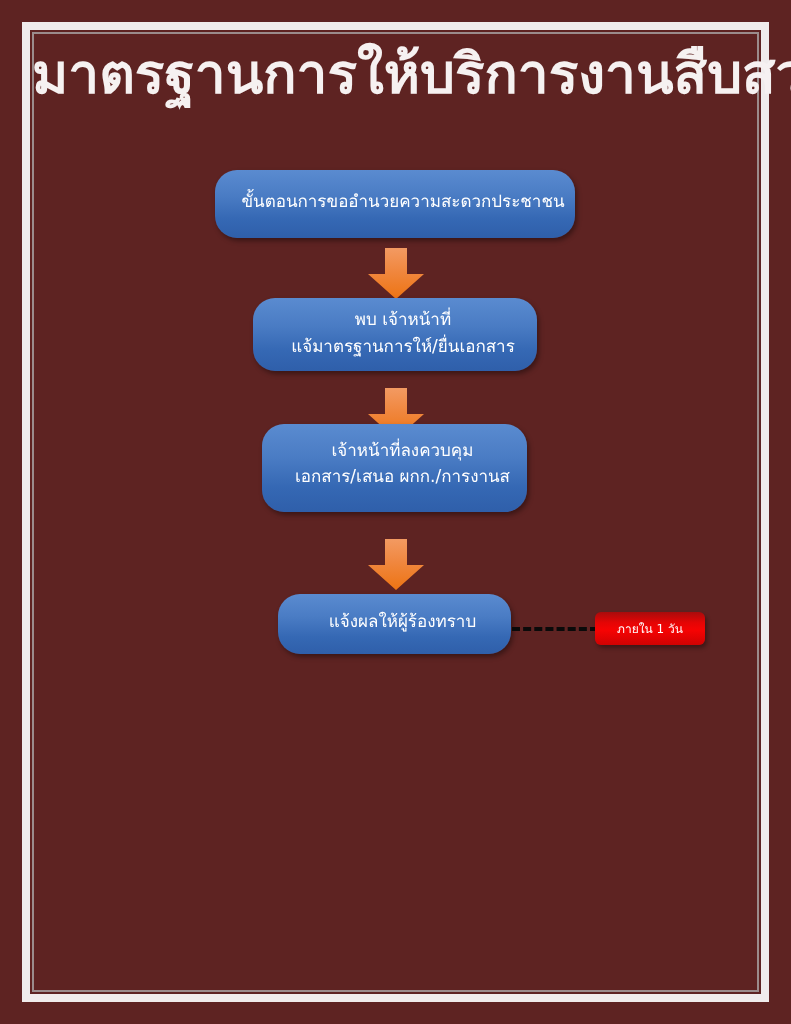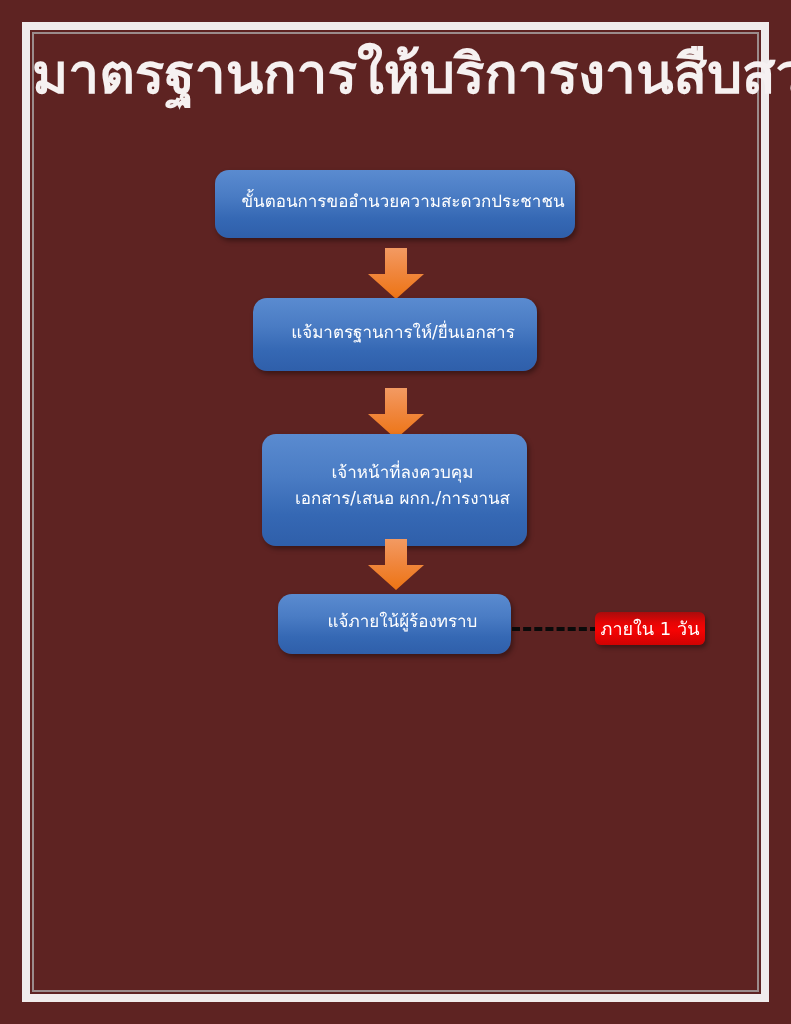--- a/index.html
+++ b/index.html
@@ -53,38 +53,38 @@
     font-weight: bold;
     line-height: 1.12;
     letter-spacing: 0px;
     white-space: nowrap;
   }
 
   
   .node {
     position: absolute;
     box-sizing: border-box;
-    border-radius: 14px;
+    border-radius: 22px;
     background: linear-gradient(180deg, #5a8bd0 0%, #4a7cc4 38%, #3568b4 72%, #2f5faa 100%);
     box-shadow: 2px 3px 5px rgba(0,0,0,0.38);
     color: #ffffff;
     display: flex;
     flex-direction: column;
     align-items: center;
     justify-content: center;
     text-align: center;
     font-size: 17px;
     line-height: 1.55;
     padding-left: 16px;
   }
   .node .line { display: block; white-space: nowrap; }
 
   #node-1 { left: 215px; top: 170px; width: 360px; height: 68px; }
   #node-2 { left: 253px; top: 298px; width: 284px; height: 73px; }
-  #node-3 { left: 262px; top: 434px; width: 265px; height: 112px; }
+  #node-3 { left: 262px; top: 424px; width: 265px; height: 88px; }
   #node-4 { left: 278px; top: 594px; width: 233px; height: 60px; }
 
   
   #node-1 .inner { transform: translateY(-3px); }
   #node-2 .inner { transform: translateY(-2px); }
   #node-3 .inner { transform: translateY(-5px); }
   #node-4 .inner { transform: translateY(-3px); }
 
   
   .arrow {
@@ -114,21 +114,21 @@
     width: 110px;
     height: 33px;
     box-sizing: border-box;
     border-radius: 6px;
     background: linear-gradient(180deg, #a80c0c 0%, #e40505 32%, #f60303 55%, #cf0202 100%);
     box-shadow: 2px 3px 4px rgba(0,0,0,0.35);
     color: #ffffff;
     display: flex;
     align-items: center;
     justify-content: center;
-    font-size: 18px;
+    font-size: 12px;
     white-space: nowrap;
   }
 </style>
 </head>
 <body>
 
 <div id="poster">
 
   <div class="frame-outer"></div>
   <div class="frame-inner"></div>
@@ -149,20 +149,21 @@
           <stop offset="45%" stop-color="#f0873f"></stop>
           <stop offset="100%" stop-color="#ed7413"></stop>
         </linearGradient>
       </defs>
       <polygon points="18,0 40,0 40,26 57,26 29,51 1,26 18,26" fill="url(#arrGrad1)"></polygon>
     </svg>
   </div>
 
   <div class="node" id="node-2">
     <div class="inner">
+      <span class="line">พบ เจ้าหน้าที่</span>
       <span class="line">แจ้มาตรฐานการให์/ยื่นเอกสาร</span>
     </div>
   </div>
 
   <div class="arrow" id="arrow-2">
     <svg viewBox="0 0 58 52" width="58" height="52" aria-hidden="true">
       <defs>
         <linearGradient id="arrGrad2" x1="0" y1="0" x2="0" y2="1">
           <stop offset="0%" stop-color="#f39a62"></stop>
           <stop offset="45%" stop-color="#f0873f"></stop>
@@ -188,21 +189,21 @@
           <stop offset="45%" stop-color="#f0873f"></stop>
           <stop offset="100%" stop-color="#ed7413"></stop>
         </linearGradient>
       </defs>
       <polygon points="18,0 40,0 40,26 57,26 29,51 1,26 18,26" fill="url(#arrGrad3)"></polygon>
     </svg>
   </div>
 
   <div class="node" id="node-4">
     <div class="inner">
-      <span class="line">แจ้ภายใน้ผู้ร้องทราบ</span>
+      <span class="line">แจ้งผลให้ผู้ร้องทราบ</span>
     </div>
   </div>
 
   <div class="connector"></div>
 
   <div class="badge">ภายใน 1 วัน</div>
 
 </div>
 
 </body></html>

